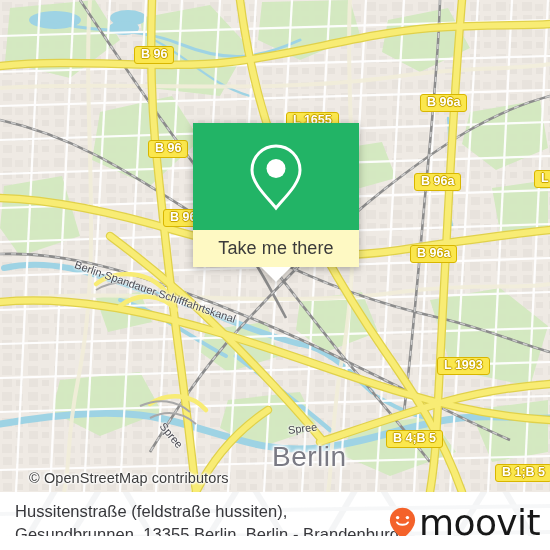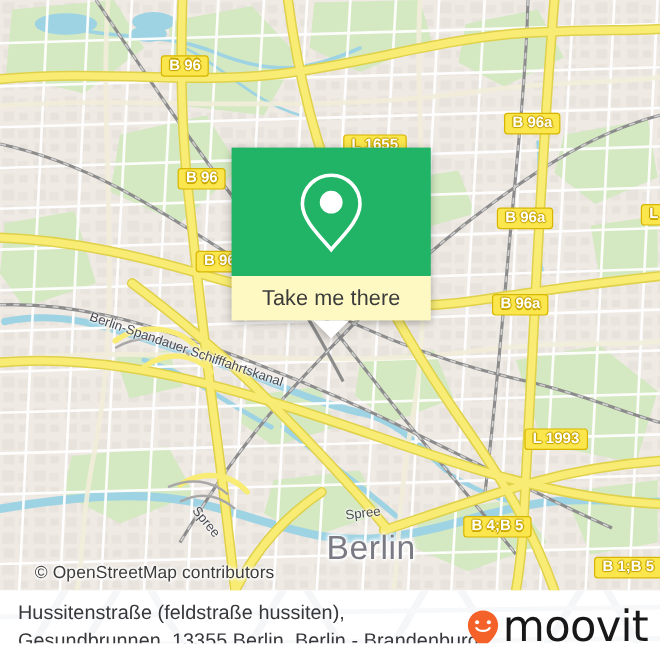--- a/index.html
+++ b/index.html
@@ -94,21 +94,21 @@
     position:absolute;left:0;top:0;width:550px;height:58px;opacity:.55;
   }
   #footer-text{
     position:absolute;left:15px;top:8px;width:390px;
     font-size:16.5px;line-height:23px;color:#37373b;
     letter-spacing:.05px;
     z-index:2;
   }
   #footer-logo{
     position:absolute;right:10px;top:14px;
-    display:flex;align-items:flex-end;z-index:2;
+    display:flex;align-items:center;z-index:2;
   }
   #moovit-pin{width:27px;height:32px;margin-right:3px;}
   #moovit-word{
     font-size:36px;line-height:34px;color:#181818;
     letter-spacing:-0.6px;font-weight:500;
     font-family:"DejaVu Sans", sans-serif;
   }
 </style>
 </head>
 <body>

